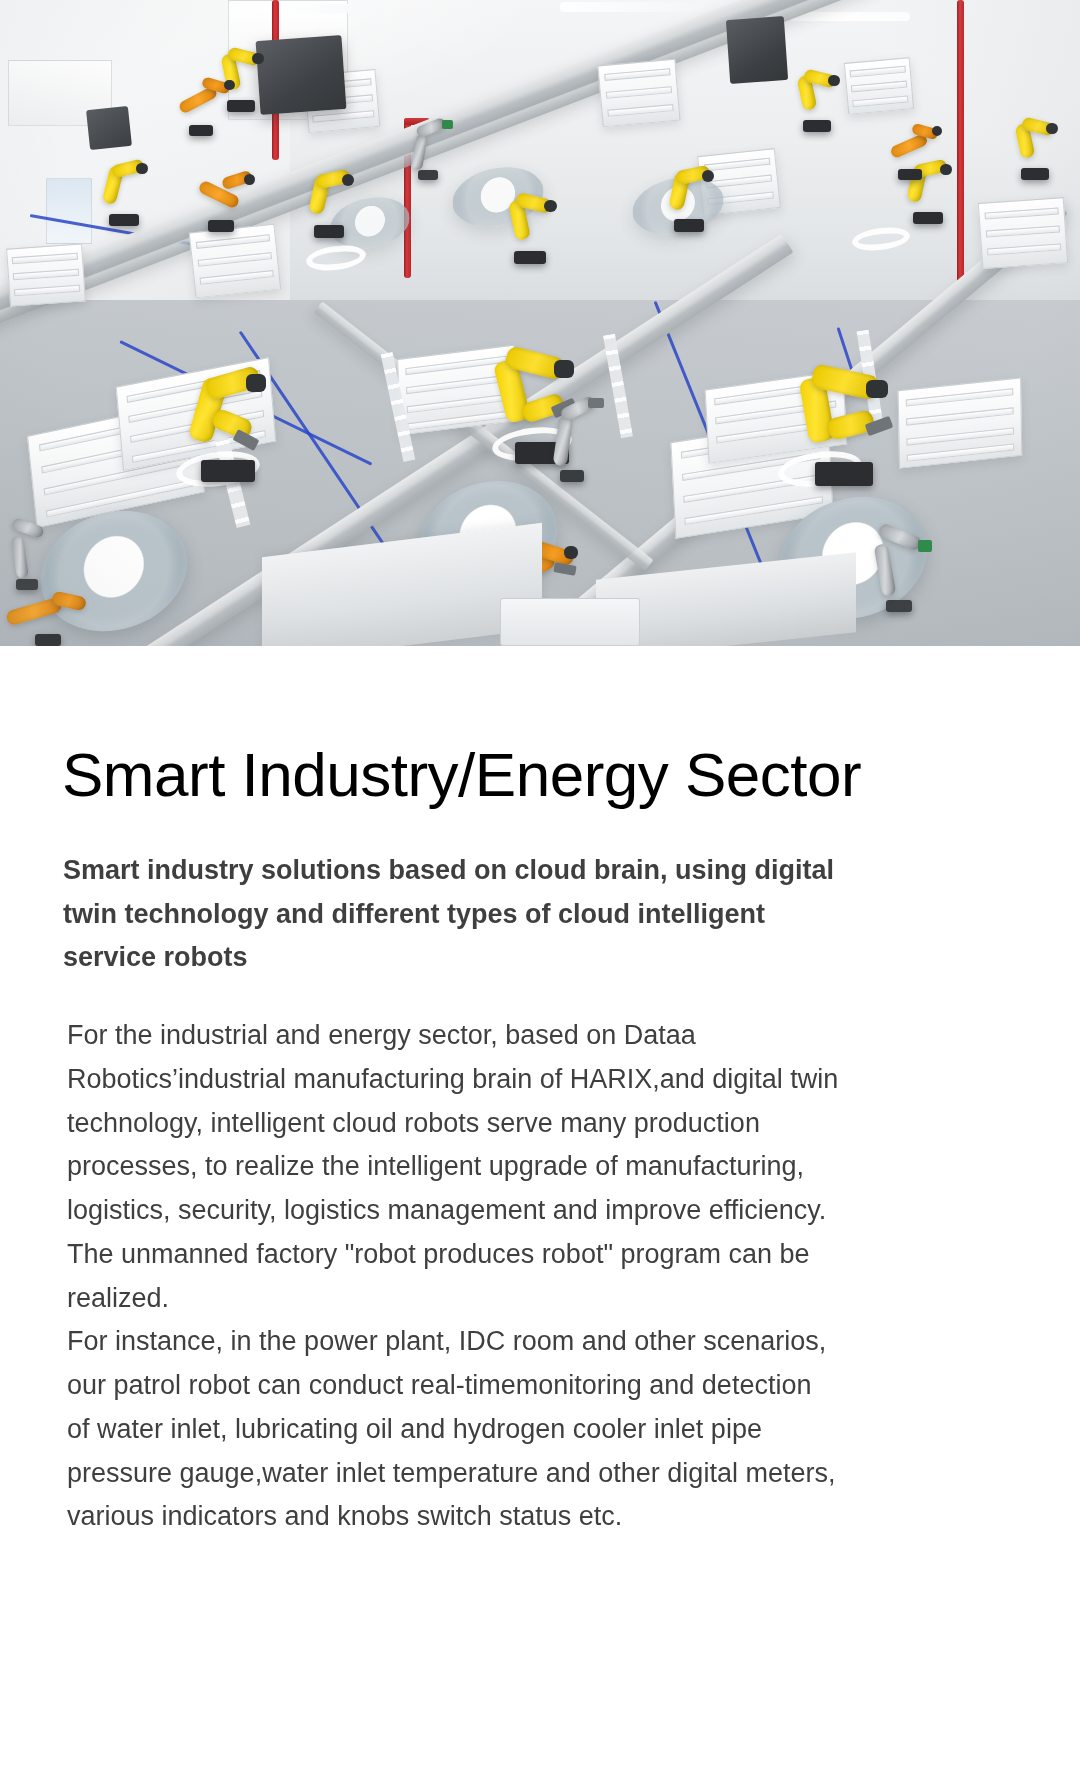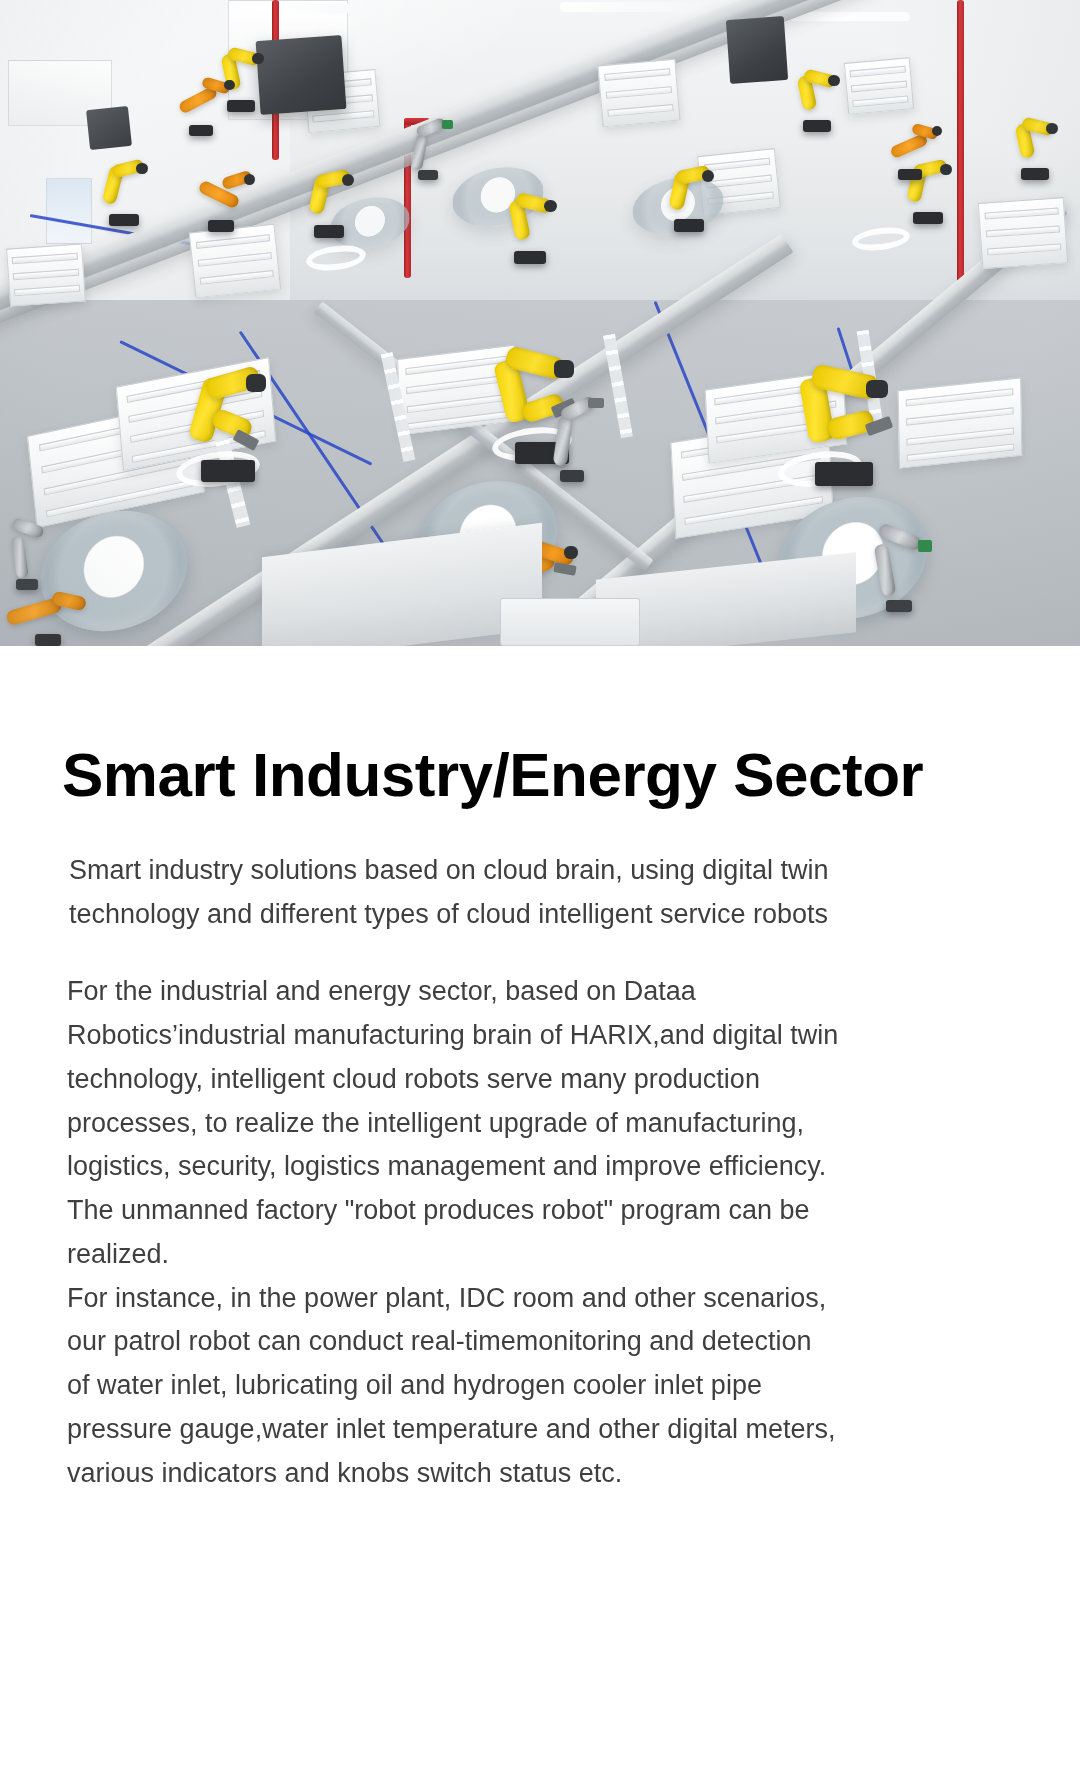--- a/index.html
+++ b/index.html
@@ -171,35 +171,35 @@
   .content {
     position: absolute;
     left: 0; top: 646px;
     width: 1080px;
   }
   .page-title {
     margin: 0;
     padding: 96px 0 0 62px;
     font-size: 62px;
     line-height: 1.08;
-    font-weight: 700;
+    font-weight: 400;
     letter-spacing: -0.5px;
     color: #000000;
     font-family: "Liberation Sans", sans-serif;
   }
   .body-block {
     padding: 0 0 0 62px;
     width: 840px;
   }
   .lede {
-    margin: 40px 0 0 7px;
+    margin: 40px 0 0 1px;
     font-size: 27px;
     line-height: 1.62;
     color: #3f3f3f;
-    font-weight: 400;
+    font-weight: 700;
     max-width: 800px;
   }
   .para {
     margin: 34px 0 0 5px;
     font-size: 27px;
     line-height: 1.62;
     color: #3f3f3f;
     font-weight: 400;
     max-width: 825px;
     white-space: pre-line;

